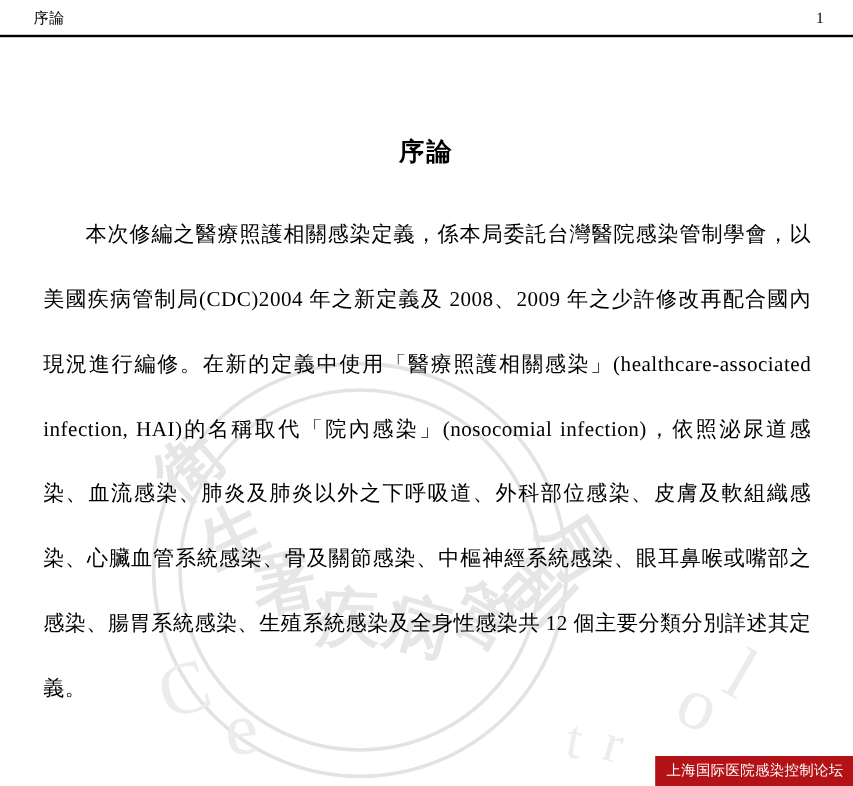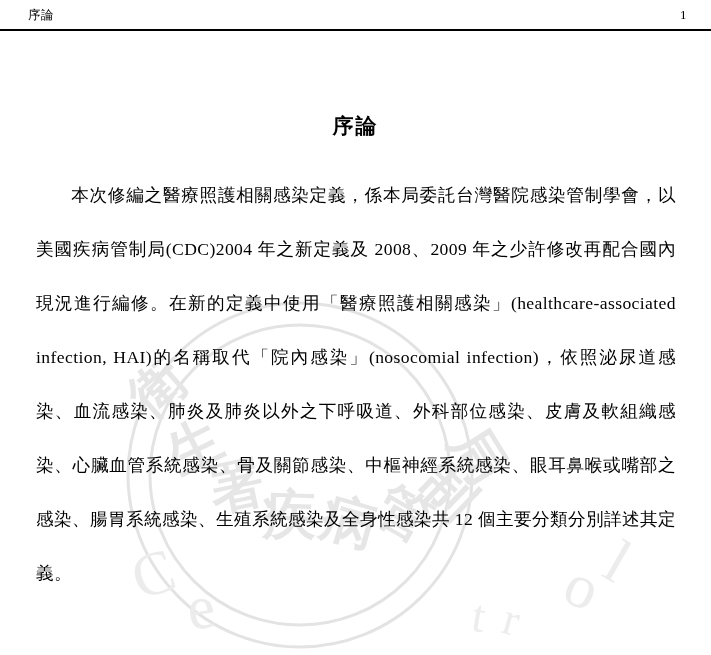--- a/index.html
+++ b/index.html
@@ -153,14 +153,15 @@
         <text transform="translate(470,330) rotate(10)">t</text>
         <text transform="translate(500,332) rotate(16)">r</text>
       </g>
     </svg>
   </div>
 
   <div class="doc-subtitle">序論</div>
 
   <div class="body-text">本次修編之醫療照護相關感染定義，係本局委託台灣醫院感染管制學會，以美國疾病管制局(CDC)2004 年之新定義及 2008、2009 年之少許修改再配合國內現況進行編修。在新的定義中使用「醫療照護相關感染」(healthcare-associated infection, HAI)的名稱取代「院內感染」(nosocomial infection)，依照泌尿道感染、血流感染、肺炎及肺炎以外之下呼吸道、外科部位感染、皮膚及軟組織感染、心臟血管系統感染、骨及關節感染、中樞神經系統感染、眼耳鼻喉或嘴部之感染、腸胃系統感染、生殖系統感染及全身性感染共 12 個主要分類分別詳述其定義。</div>
 
+  <div class="footer-badge">上海国际医院感染控制论坛</div>
 
 </div>
 
 </body></html>

